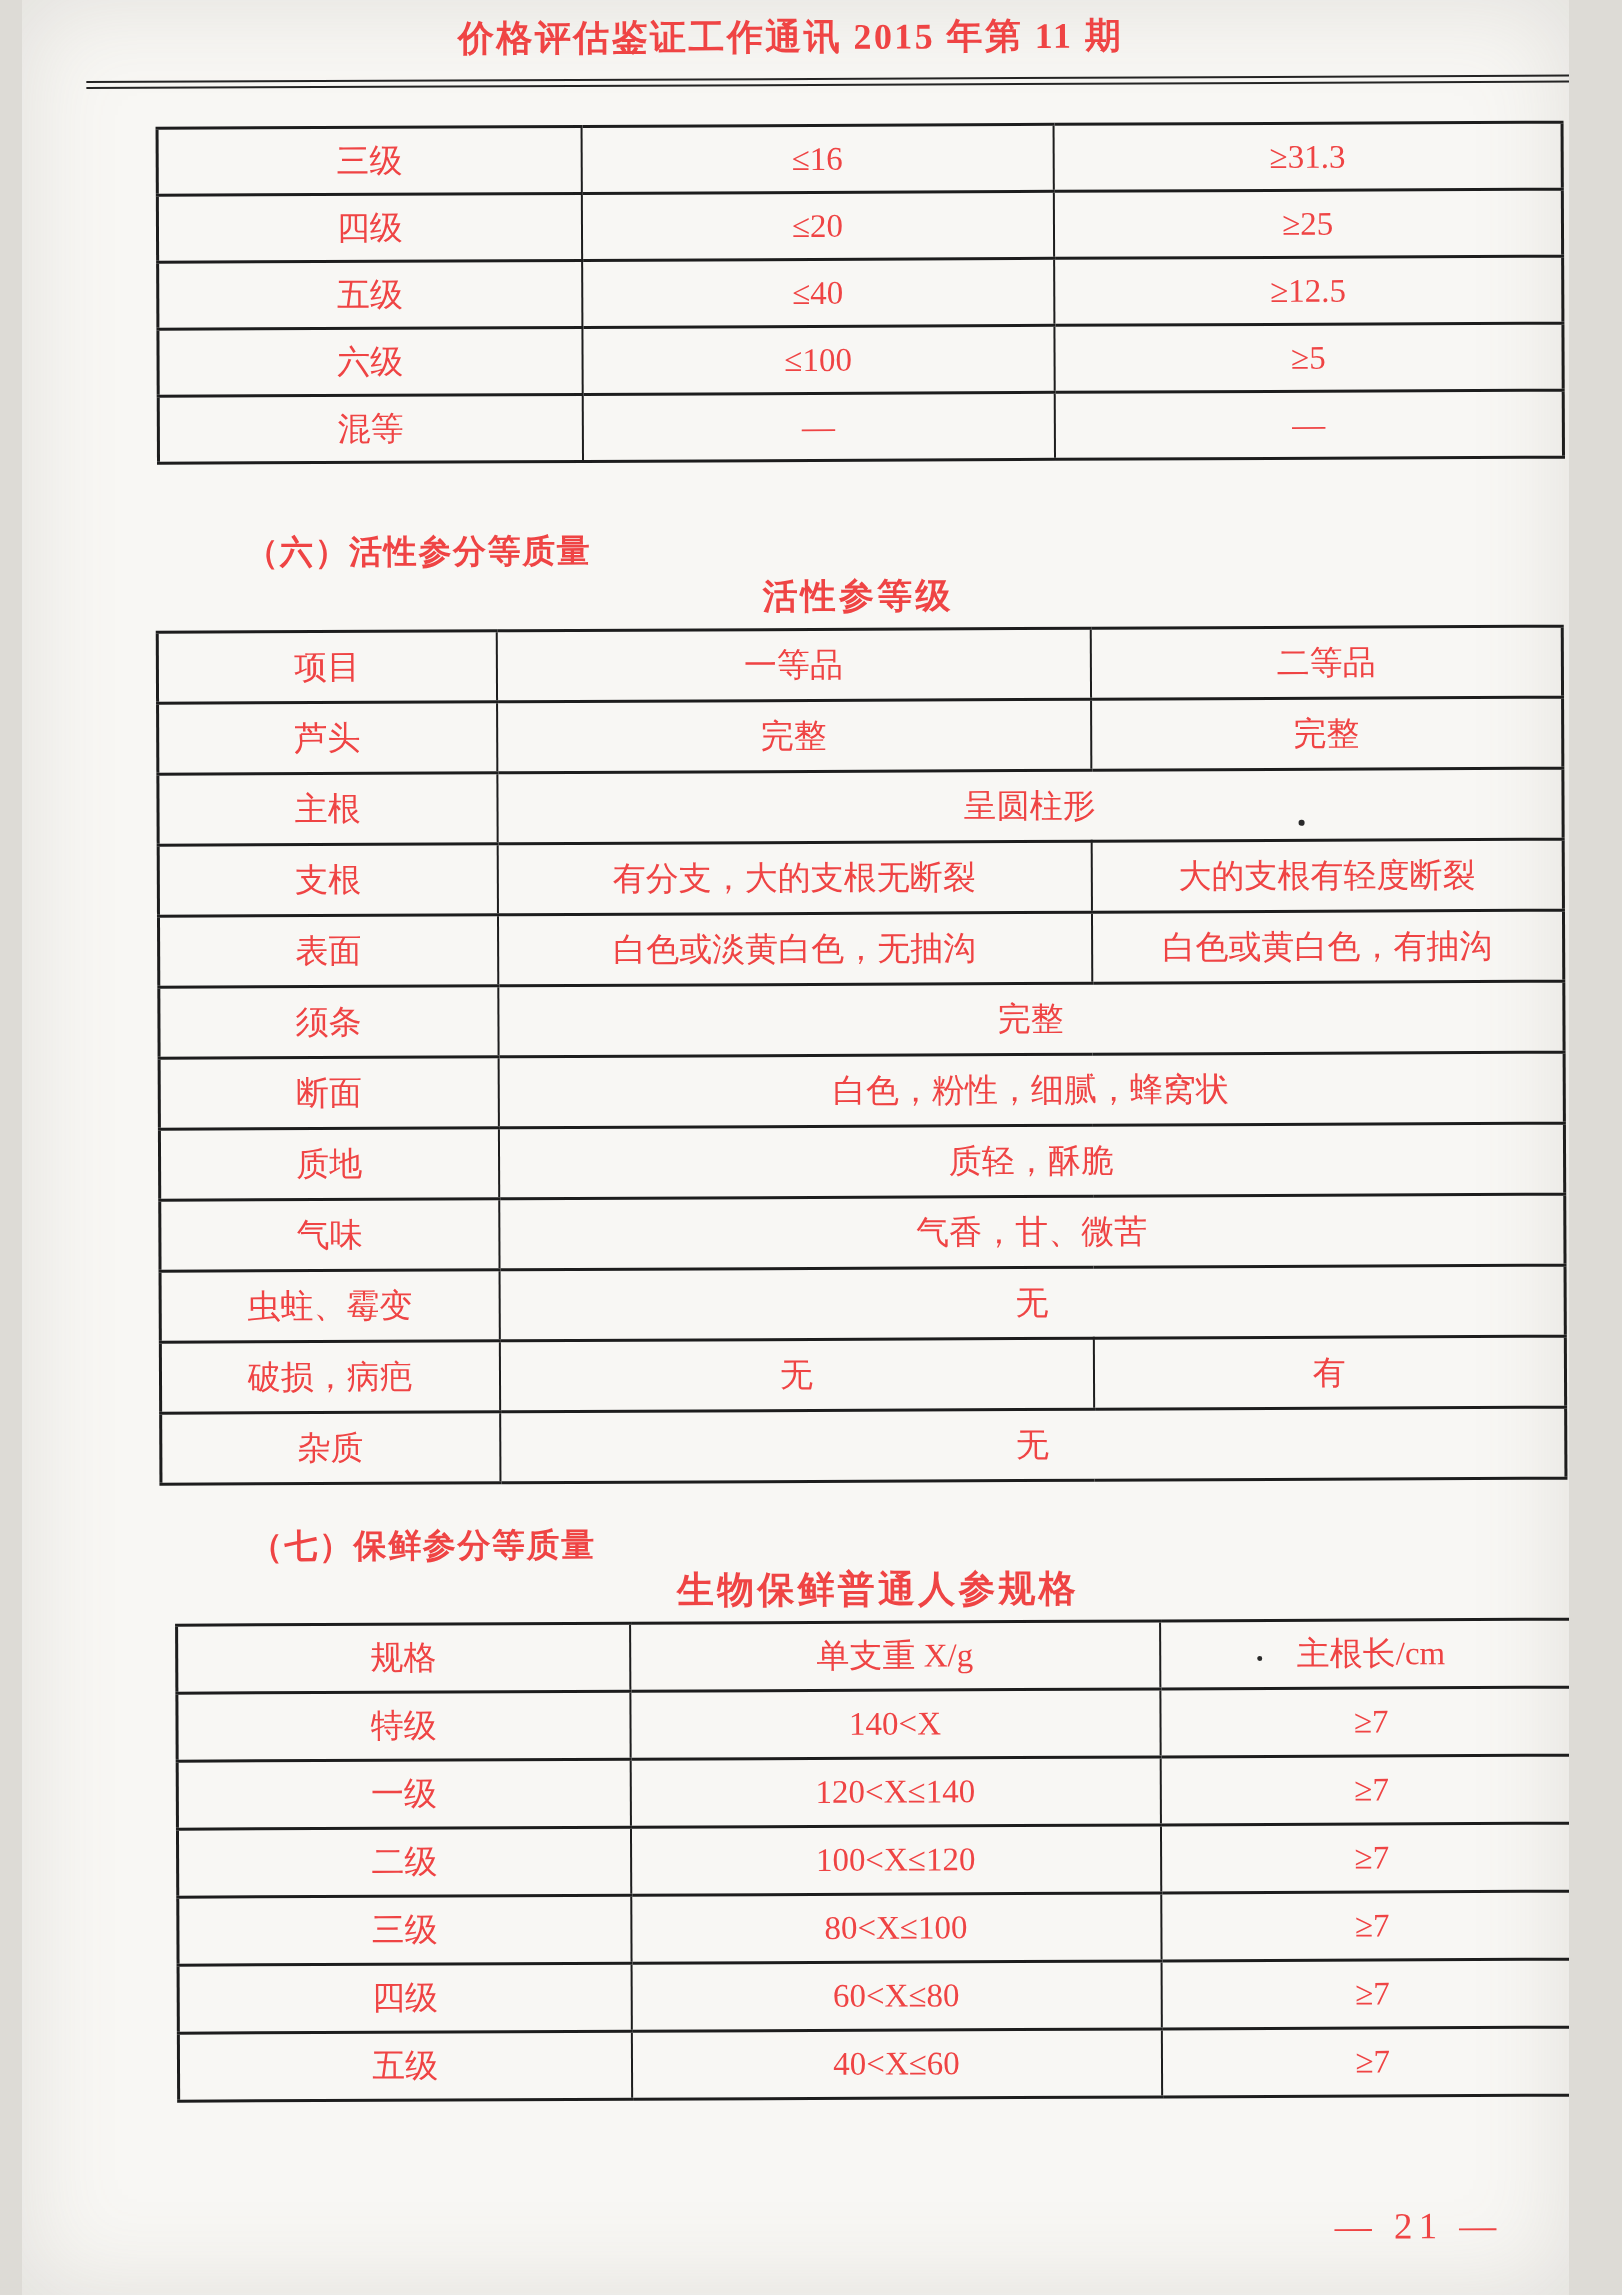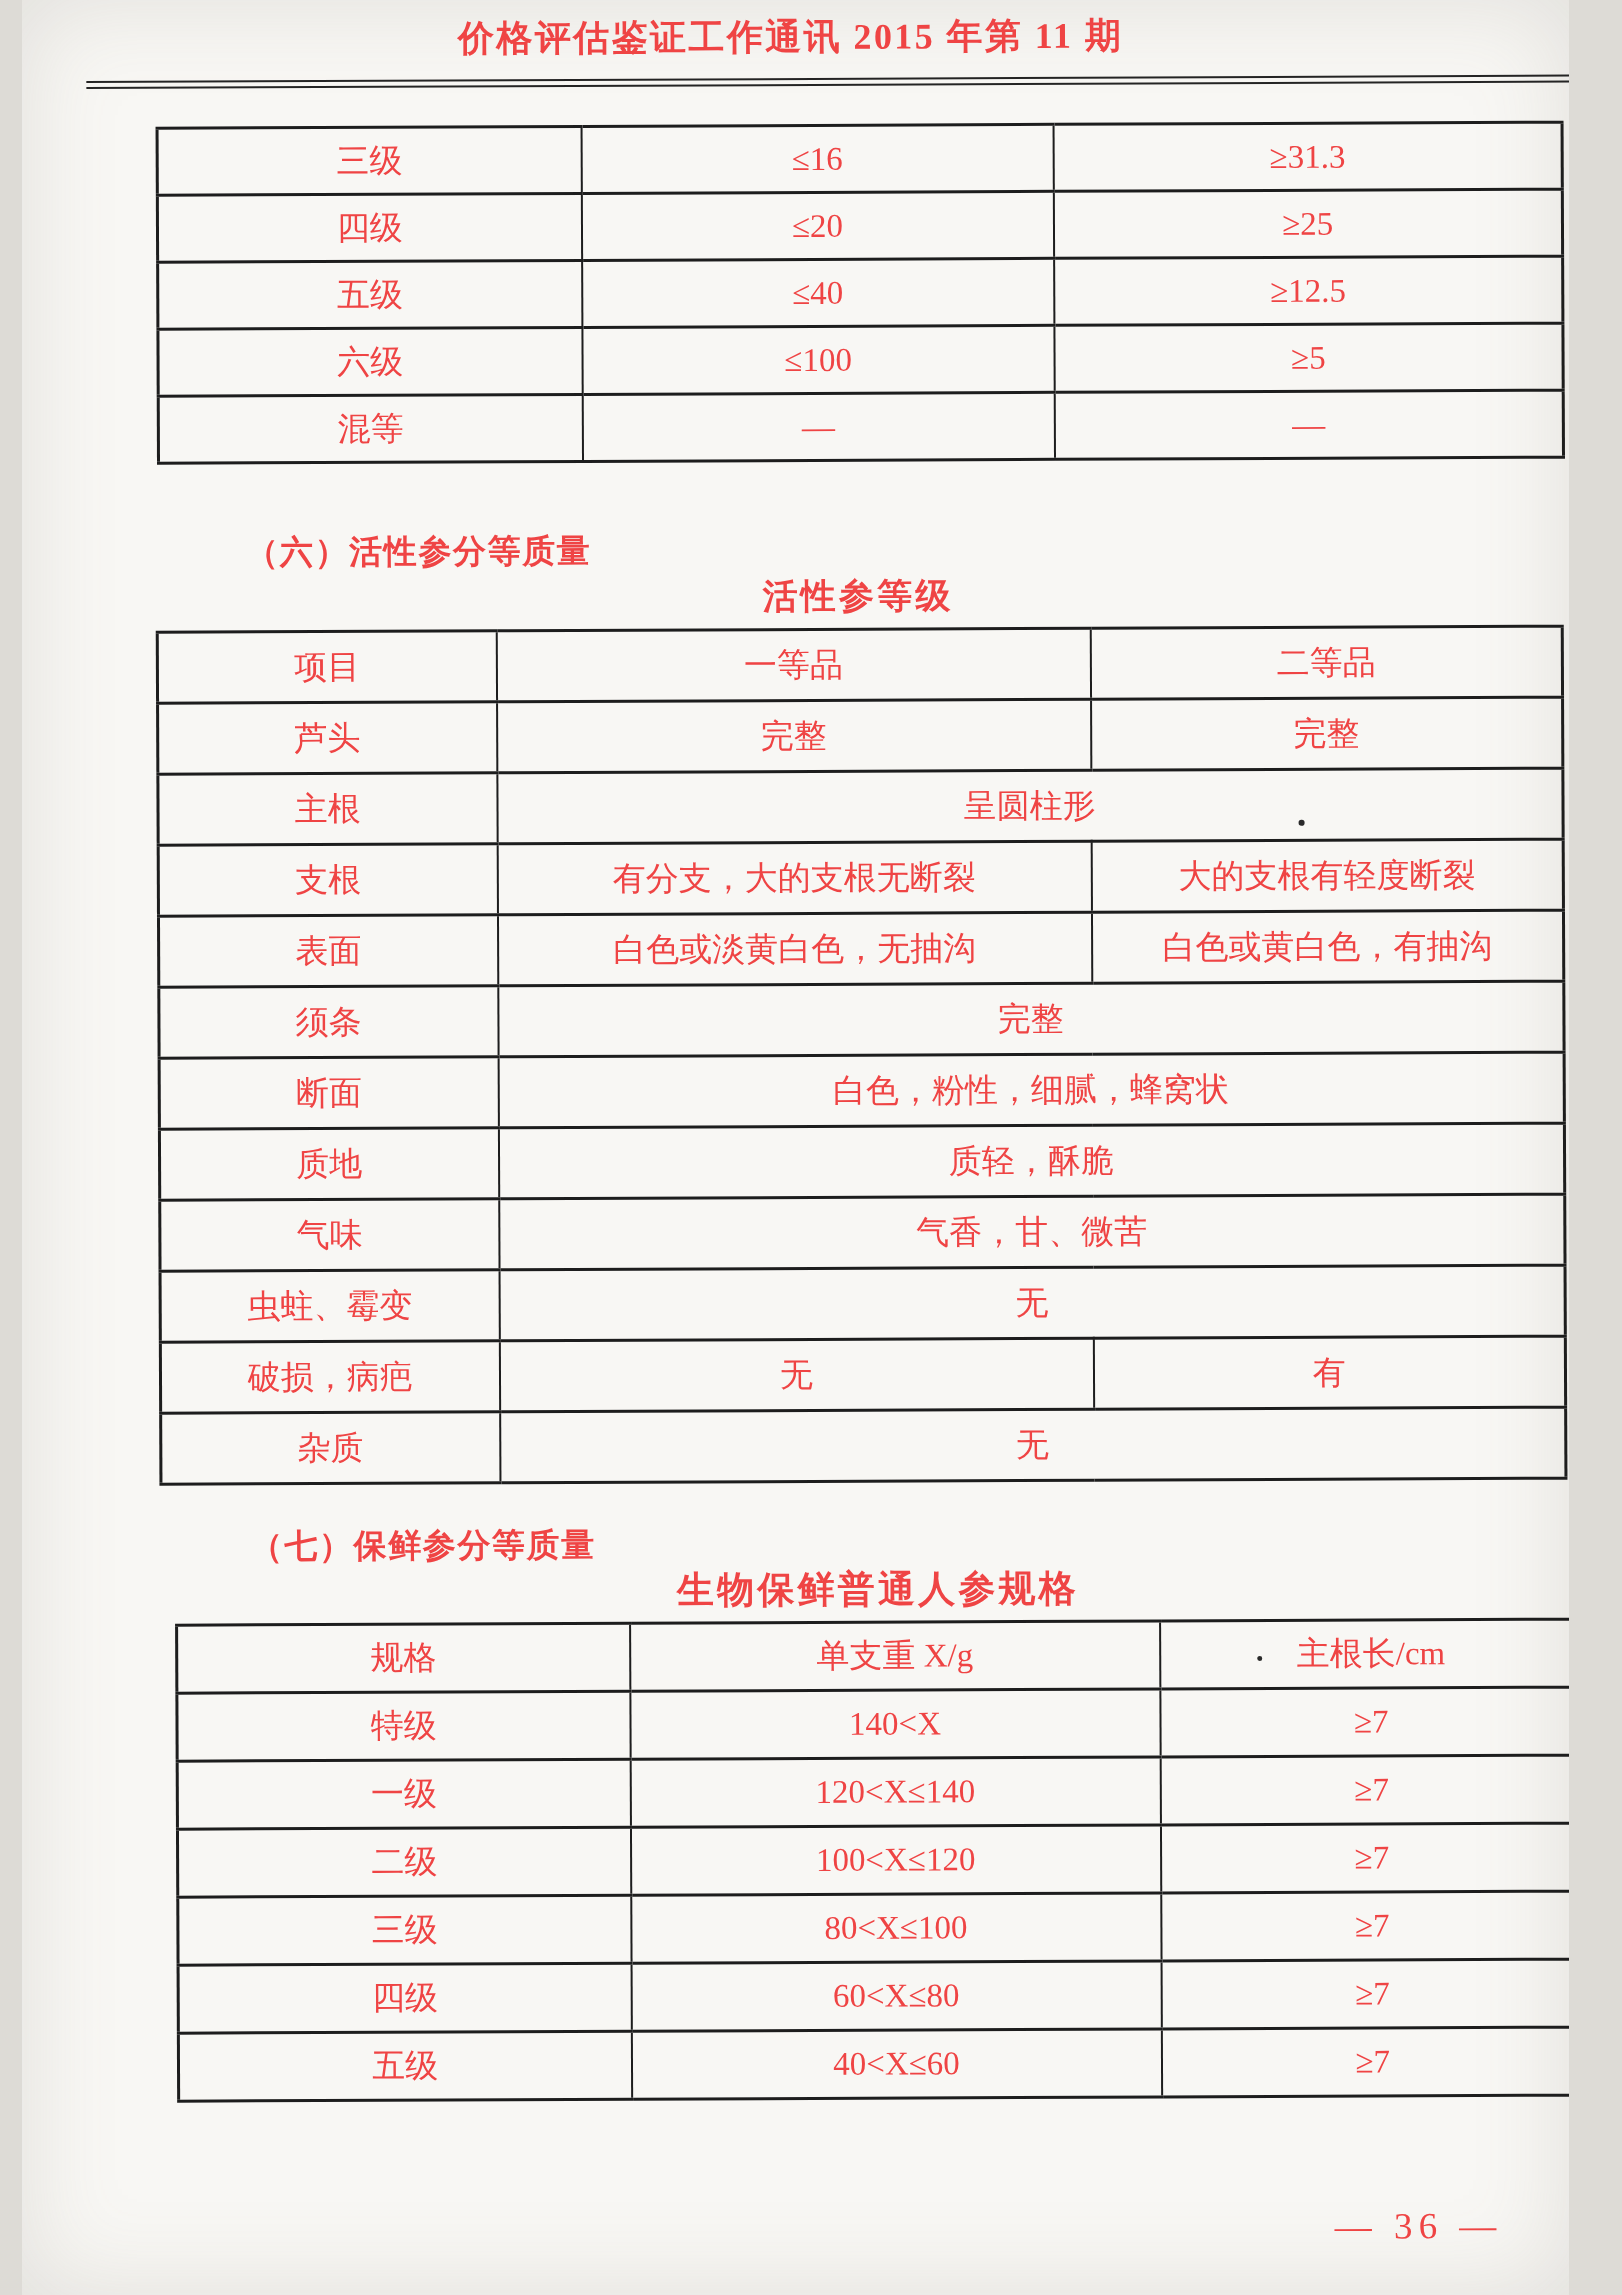--- a/index.html
+++ b/index.html
@@ -194,16 +194,16 @@
         <td>≥7</td>
       </tr>
       <tr>
         <td>五级</td>
         <td>40&lt;X≤60</td>
         <td>≥7</td>
       </tr>
     </tbody>
       </table>
 
-    <div class="footer">— 36 —</div>
+    <div class="footer">— 21 —</div>
   </div>
 </div>
 
 
 </body></html>

